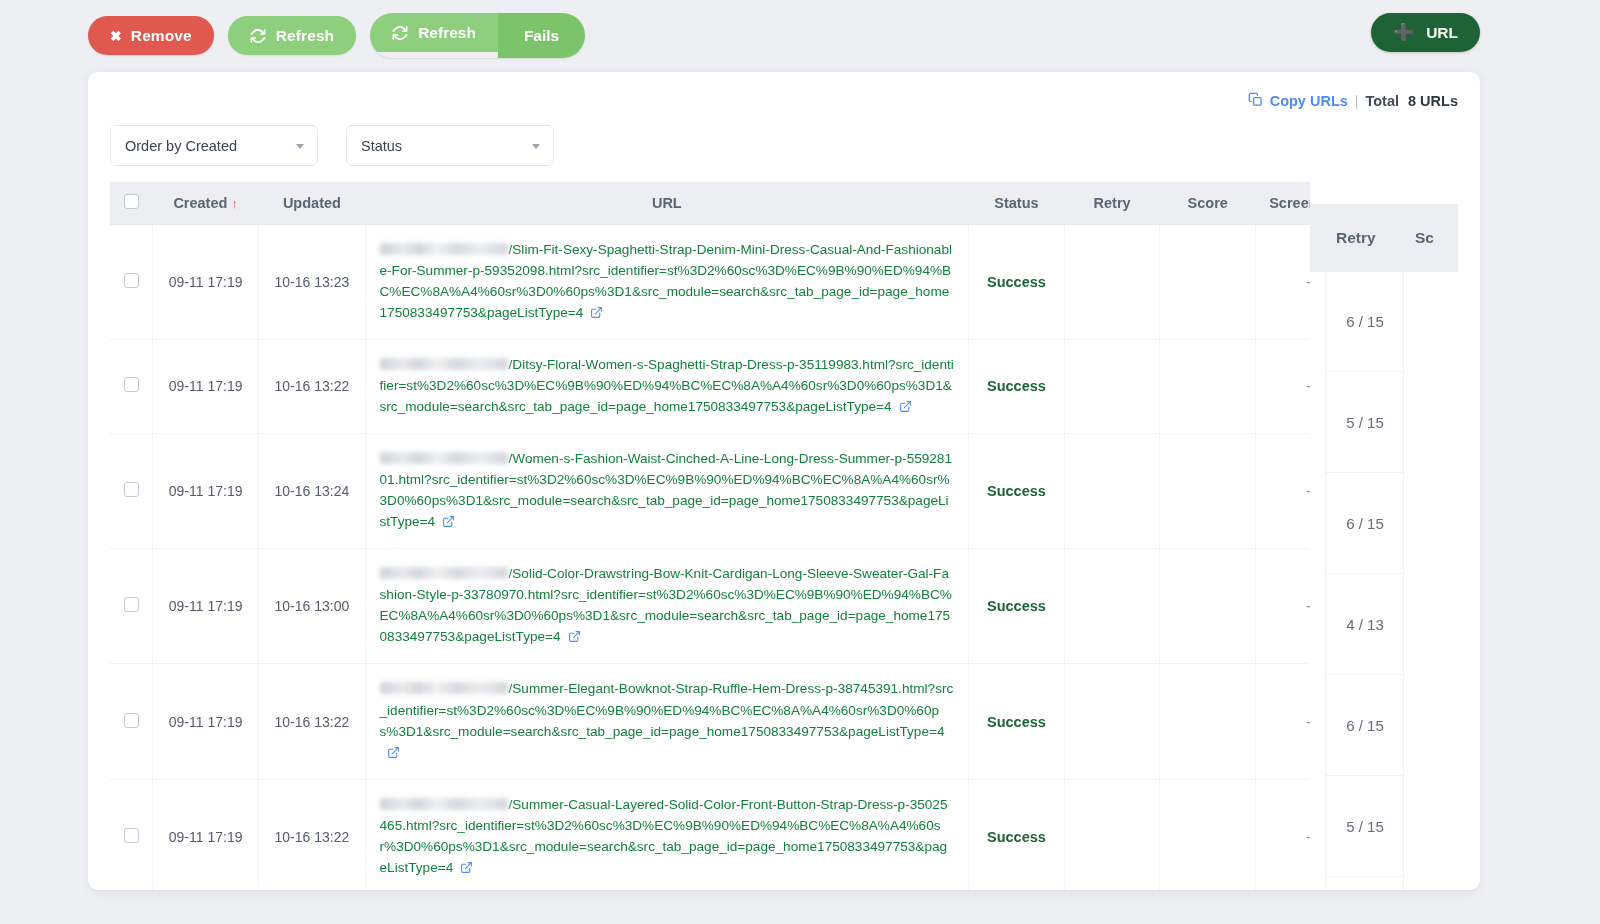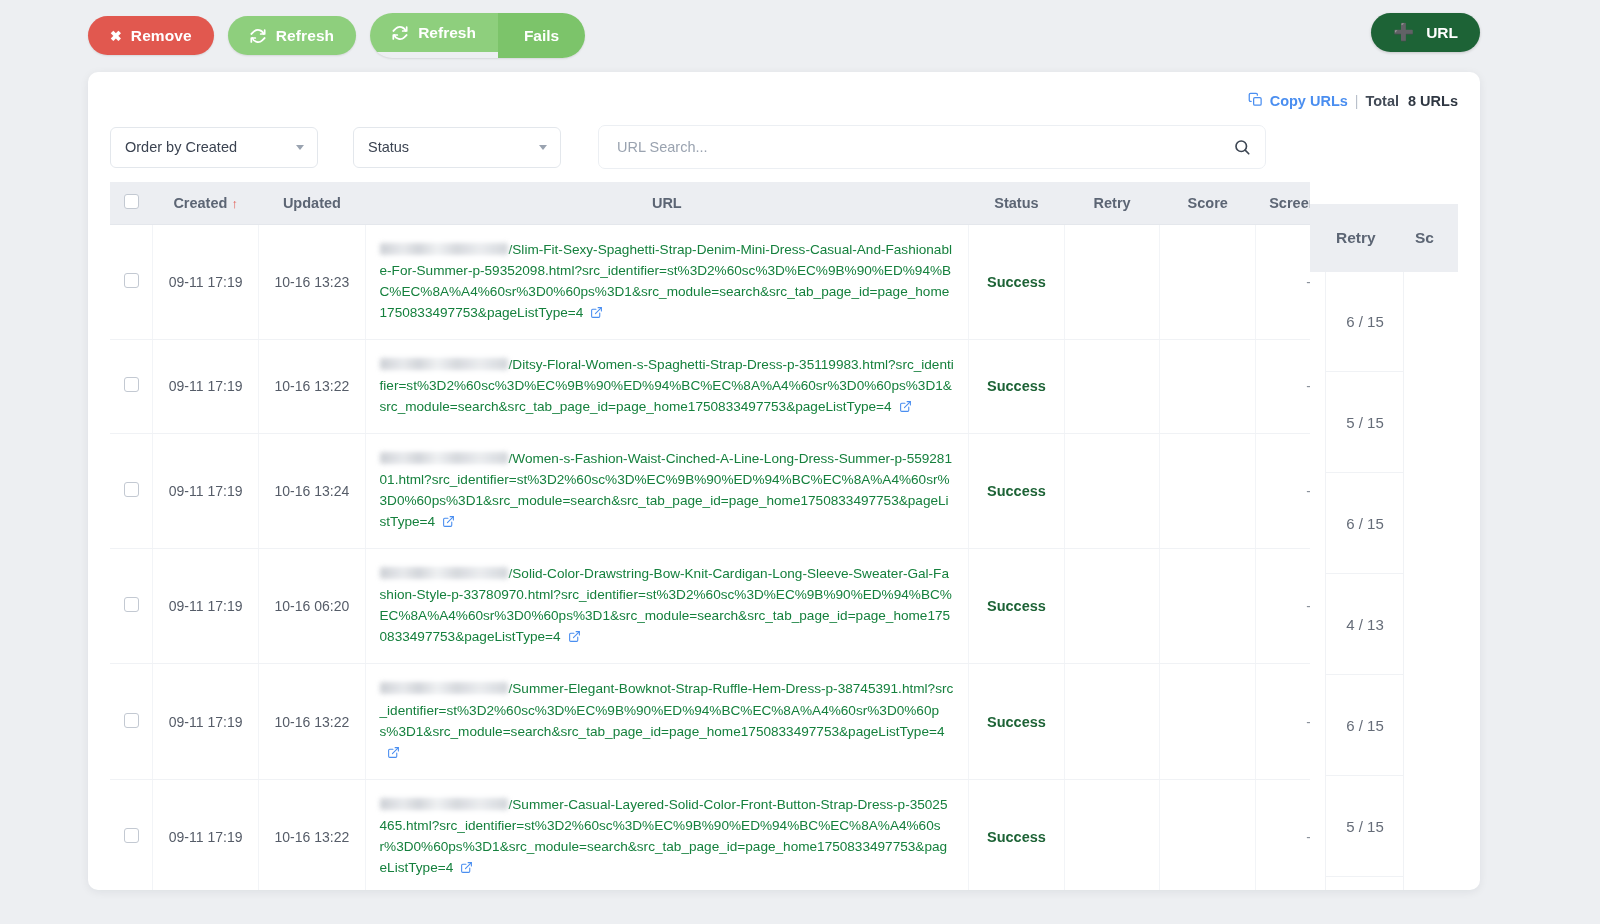--- a/index.html
+++ b/index.html
@@ -112,21 +112,21 @@
     cursor: pointer;
   }
   .sep-pipe { color: #b9c0cb; font-size: 14px; }
   .total-box { color: #434b57; font-weight: 600; display: inline-flex; gap: 9px; }
   .total-count { color: #2f3742; font-weight: 700; }
 
   
   .filters {
     position: absolute;
     left: 22px; top: 53px;
-    display: flex; align-items: center; gap: 35px;
+    display: flex; align-items: center; gap: 28px;
   }
   .select {
     position: relative;
     height: 41px;
     border: 1px solid #e3e7ec;
     border-radius: 6px;
     background: #fff;
     display: flex; align-items: center;
     padding: 0 34px 0 14px;
     font-size: 14.5px;
@@ -383,29 +383,20 @@
     </div>
 
     <div class="filters">
       <div class="select w1">
         <span>Order by Created</span>
         <span class="caret"></span>
       </div>
       <div class="select w3">
         <span>Status</span>
         <span class="caret"></span>
-      </div>
-      <div class="search-wrap">
-        <input type="text" placeholder="URL Search..." style="">
-        <span class="search-ico">
-          <svg width="18" height="18" viewBox="0 0 24 24" fill="none" stroke="#3d4653" stroke-width="2.2" stroke-linecap="round">
-            <circle cx="11" cy="11" r="7"></circle>
-            <line x1="16.2" y1="16.2" x2="21" y2="21"></line>
-          </svg>
-        </span>
       </div>
     </div>
 
     <div class="table-wrap">
       <table class="tbl">
         <thead>
           <tr>
             <th class="th-check">
               <span class="chk"></span>
             </th>
@@ -481,21 +472,21 @@
                   <svg width="13" height="14" viewBox="0 0 24 24" fill="none" stroke="#4a8ef0" stroke-width="2" stroke-linecap="round" stroke-linejoin="round">
                     <path d="M14 2H6a2 2 0 0 0-2 2v16a2 2 0 0 0 2 2h12a2 2 0 0 0 2-2V8z"></path>
                     <polyline points="14 2 14 8 20 8"></polyline>
                   </svg>
                   <span>Data</span>
                 </span></td>
             </tr>
             <tr>
               <td><span class="chk"></span></td>
               <td>09-11 17:19</td>
-              <td>10-16 06:20</td>
+              <td>10-16 13:00</td>
               <td class="td-url"><span class="url-host"></span><span>/Solid-Color-Drawstring-Bow-Knit-Cardigan-Long-Sleeve-Sweater-Gal-Fashion-Style-p-33780970.html?src_identifier=st%3D2%60sc%3D%EC%9B%90%ED%94%BC%EC%8A%A4%60sr%3D0%60ps%3D1&amp;src_module=search&amp;src_tab_page_id=page_home1750833497753&amp;pageListType=4</span><span class="ext-link"><svg width="13" height="13" viewBox="0 0 24 24" fill="none" stroke="#4a8ef0" stroke-width="2" stroke-linecap="round" stroke-linejoin="round">
                     <path d="M18 13v6a2 2 0 0 1-2 2H5a2 2 0 0 1-2-2V8a2 2 0 0 1 2-2h6"></path>
                     <polyline points="15 3 21 3 21 9"></polyline>
                     <line x1="10" y1="14" x2="21" y2="3"></line>
                   </svg></span></td>
               <td><span class="status-success">Success</span></td>
               <td></td>
               <td></td>
               <td><span class="dash">-</span></td>
               <td><span class="result-data">

